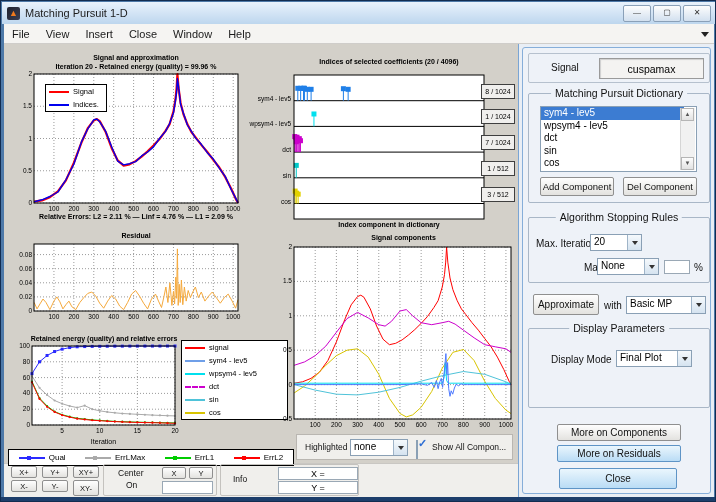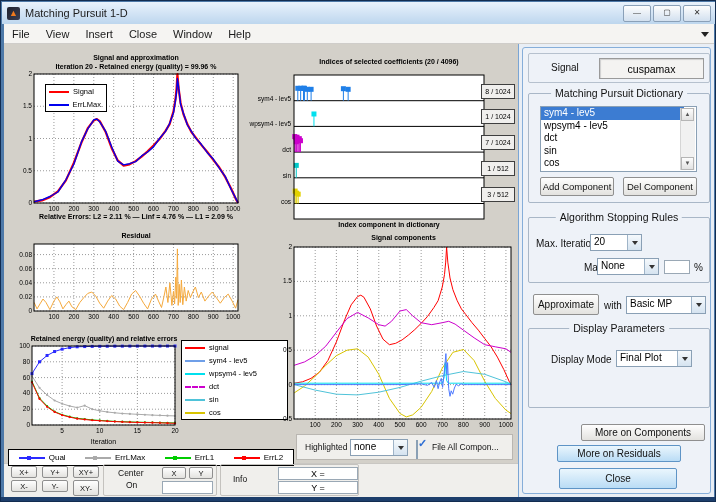--- a/index.html
+++ b/index.html
@@ -129,21 +129,21 @@
       <polyline points="19.2,130.7 27.0,128.8 34.9,125.5 42.9,121.0 50.9,108.8 58.8,93.3 66.8,70.1 72.8,57.8 78.8,48.8 81.8,48.1 84.7,50.7 90.7,60.4 96.7,75.9 102.7,90.1 108.6,93.9 114.6,92.7 120.6,90.7 126.6,84.9 132.6,81.0 138.5,75.9 144.5,67.5 150.5,60.4 154.5,52.7 158.5,41.7 160.4,30.1 161.6,21.1 162.4,7.5 163.6,15.9 165.6,33.3 168.4,42.3 172.4,54.0 176.4,60.4 180.4,66.9 186.3,73.3 192.3,81.7 198.3,88.1 204.3,97.2 210.3,105.6 216.2,118.5 221.2,128.1 223.0,132.0" fill="none" stroke="#0000ee" stroke-width="1.4" stroke-linejoin="round"></polyline>
       <rect x="19" y="3" width="204" height="129" fill="none" stroke="#000000"></rect>
     </svg>
   <div class="abs legend-box" id="legend-sigapp" style="left:44px;top:83px;width:62px;">
       <div class="lg-row">
         <span class="lg-line" style="border-top: 2px solid rgb(255, 0, 0);"></span>
         <span class="lg-txt">Signal</span>
       </div>
       <div class="lg-row">
         <span class="lg-line" style="border-top: 2px solid rgb(0, 0, 238);"></span>
-        <span class="lg-txt">ErrLMax.</span>
+        <span class="lg-txt">Indices.</span>
       </div>
     </div>
   <div class="abs pfoot" style="left:20px;top:212px;width:230px;">Relative Errors:   L2 = 2.11 %  —  Linf = 4.76 %  —  L1 = 2.09 %</div>
 
   <div class="abs ptitle" style="left:288px;top:57px;width:200px;">Indices of selected coefficients  (20 / 4096)</div>
   <svg class="abs" id="svg-coef" style="left:248px;top:70px;" width="238" height="154">
       <rect x="45" y="4" width="190" height="144" fill="#ffffff"></rect>
       <line x1="45" y1="29.7" x2="235" y2="29.7" stroke="#000"></line>
       <line x1="48.8" y1="29.7" x2="48.8" y2="17.28" stroke="#1f7fe8"></line>
       <rect x="46.3" y="14.780000000000001" width="5" height="5" fill="#1f7fe8"></rect>
@@ -447,21 +447,21 @@
     <span class="abs lab8" style="left:8px;top:7px;">Highlighted</span>
     <div class="abs dd" style="left:53px;top:4px;width:58px;height:17px;">
       <span class="dd-val">none</span>
       <span class="dd-btn">
           <span class="dd-arr"></span>
         </span>
     </div>
     <span class="abs cb" style="left:119px;top:6px;">
       <span class="cb-mark">✓</span>
     </span>
-    <span class="abs lab8" style="left:135px;top:7px;">File All Compon...</span>
+    <span class="abs lab8" style="left:135px;top:7px;">Show All Compon...</span>
   </div>
 
   <div id="zoombtns"></div>
   <div class="abs group" style="left:102px;top:463px;width:114px;height:32px;border-color:#c4c2be;">
     <span class="abs lab8" style="left:14px;top:3px;">Center</span>
     <span class="abs lab8" style="left:22px;top:15px;">On</span>
     <div class="abs btn smallbtn" style="left:58px;top:2px;width:24px;height:12px;">X</div>
     <div class="abs btn smallbtn" style="left:85px;top:2px;width:24px;height:12px;">Y</div>
     <div class="abs field" style="left:58px;top:16px;width:51px;height:13px;"></div>
   </div>
@@ -526,21 +526,21 @@
     <span class="group-title">Display Parameters</span>
     <span class="abs lab" style="left:22px;top:25px;">Display Mode</span>
     <div class="abs dd" style="left:87px;top:21px;width:76px;height:17px;">
       <span class="dd-val">Final Plot</span>
       <span class="dd-btn">
           <span class="dd-arr"></span>
         </span>
     </div>
   </div>
 
-  <div class="abs btn" style="left:556px;top:423px;width:124px;height:17px;margin-left:24px;">More on Components</div>
+  <div class="abs btn" style="left:556px;top:423px;width:124px;height:17px;">More on Components</div>
   <div class="abs btn blue" style="left:556px;top:444px;width:124px;height:17px;">More on Residuals</div>
   <div class="abs btn blue" style="left:558px;top:467px;width:118px;height:21px;">Close</div>
 
 <div class="count-box" style="left: 480px; top: 82.7px;">8 / 1024</div>
     <div class="count-box" style="left: 480px; top: 108.4px;">1 / 1024</div>
     <div class="count-box" style="left: 480px; top: 134.1px;">7 / 1024</div>
     <div class="count-box" style="left: 480px; top: 159.8px;">1 / 512</div>
     <div class="count-box" style="left: 480px; top: 185.5px;">3 / 512</div>
     <div class="abs btn smallbtn" style="left: 10px; top: 465px; width: 26px; height: 12px;">X+</div>
     <div class="abs btn smallbtn" style="left: 41px; top: 465px; width: 26px; height: 12px;">Y+</div>

